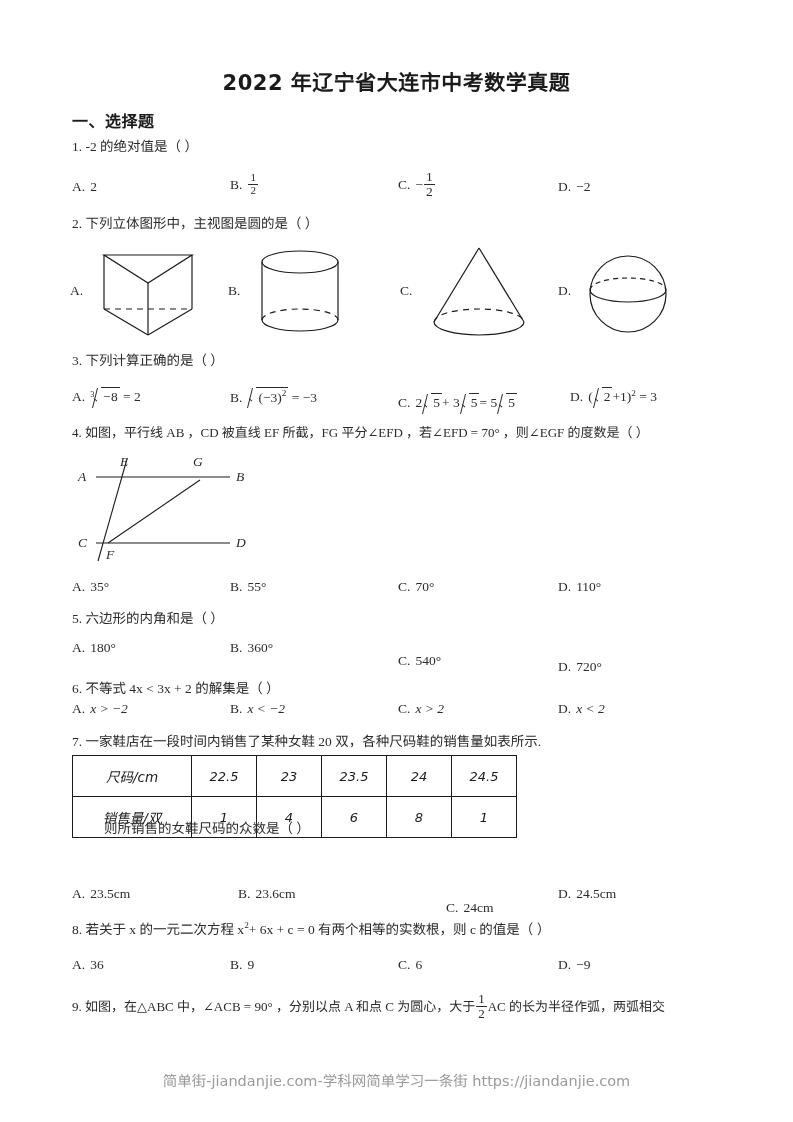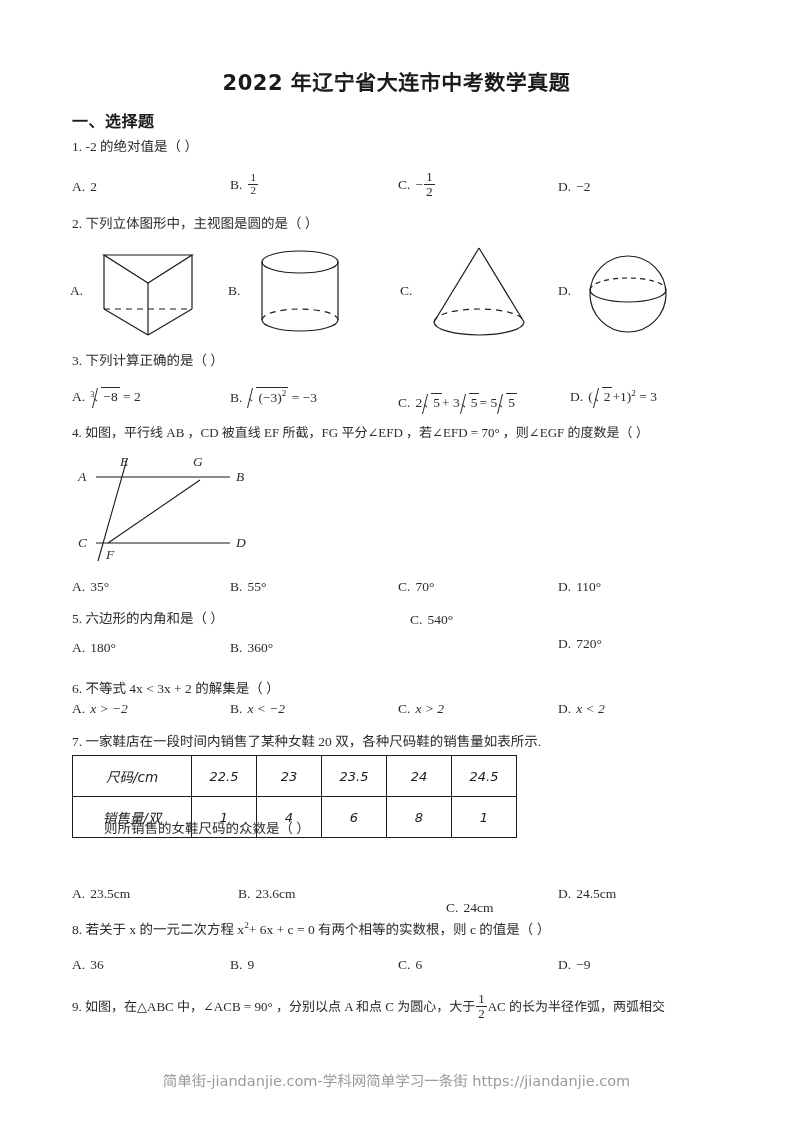--- a/index.html
+++ b/index.html
@@ -285,24 +285,24 @@
     <span class="lbl">D.</span><span>110°</span>
   </div>
 
   <div class="q-stem" style="top:610px;">5. 六边形的内角和是（      ）</div>
   <div class="opt oA" style="top:639px;">
     <span class="lbl">A.</span><span>180°</span>
   </div>
   <div class="opt oB" style="top:639px;">
     <span class="lbl">B.</span><span>360°</span>
   </div>
-  <div class="opt oC" style="top:611px;margin-left:12px;">
+  <div class="opt oC" style="top:652px;">
     <span class="lbl">C.</span><span>540°</span>
   </div>
-  <div class="opt oD" style="top:635px;">
+  <div class="opt oD" style="top:658px;">
     <span class="lbl">D.</span><span>720°</span>
   </div>
 
   <div class="q-stem" style="top:680px;">6. 不等式 4x &lt; 3x + 2 的解集是（      ）</div>
   <div class="opt oA" style="top:700px;">
     <span class="lbl">A.</span><span class="it">x &gt; −2</span>
   </div>
   <div class="opt oB" style="top:700px;">
     <span class="lbl">B.</span><span class="it">x &lt; −2</span>
   </div>

